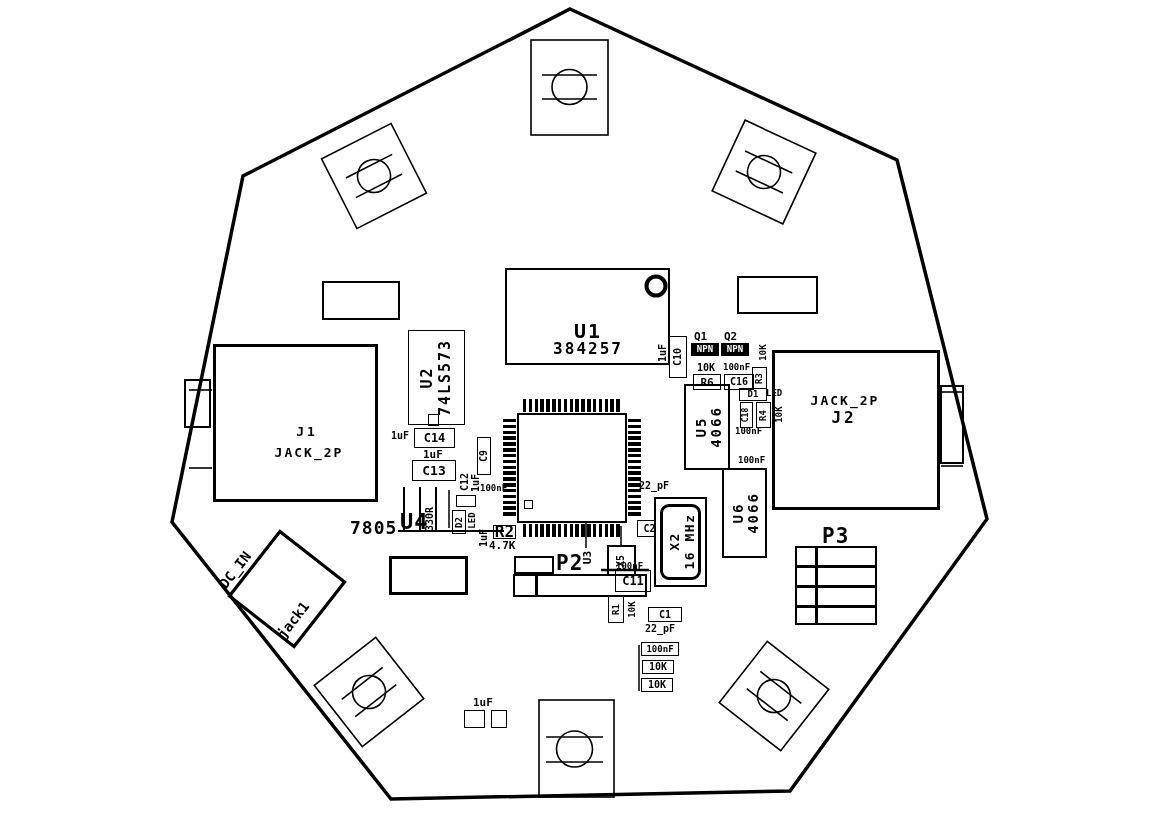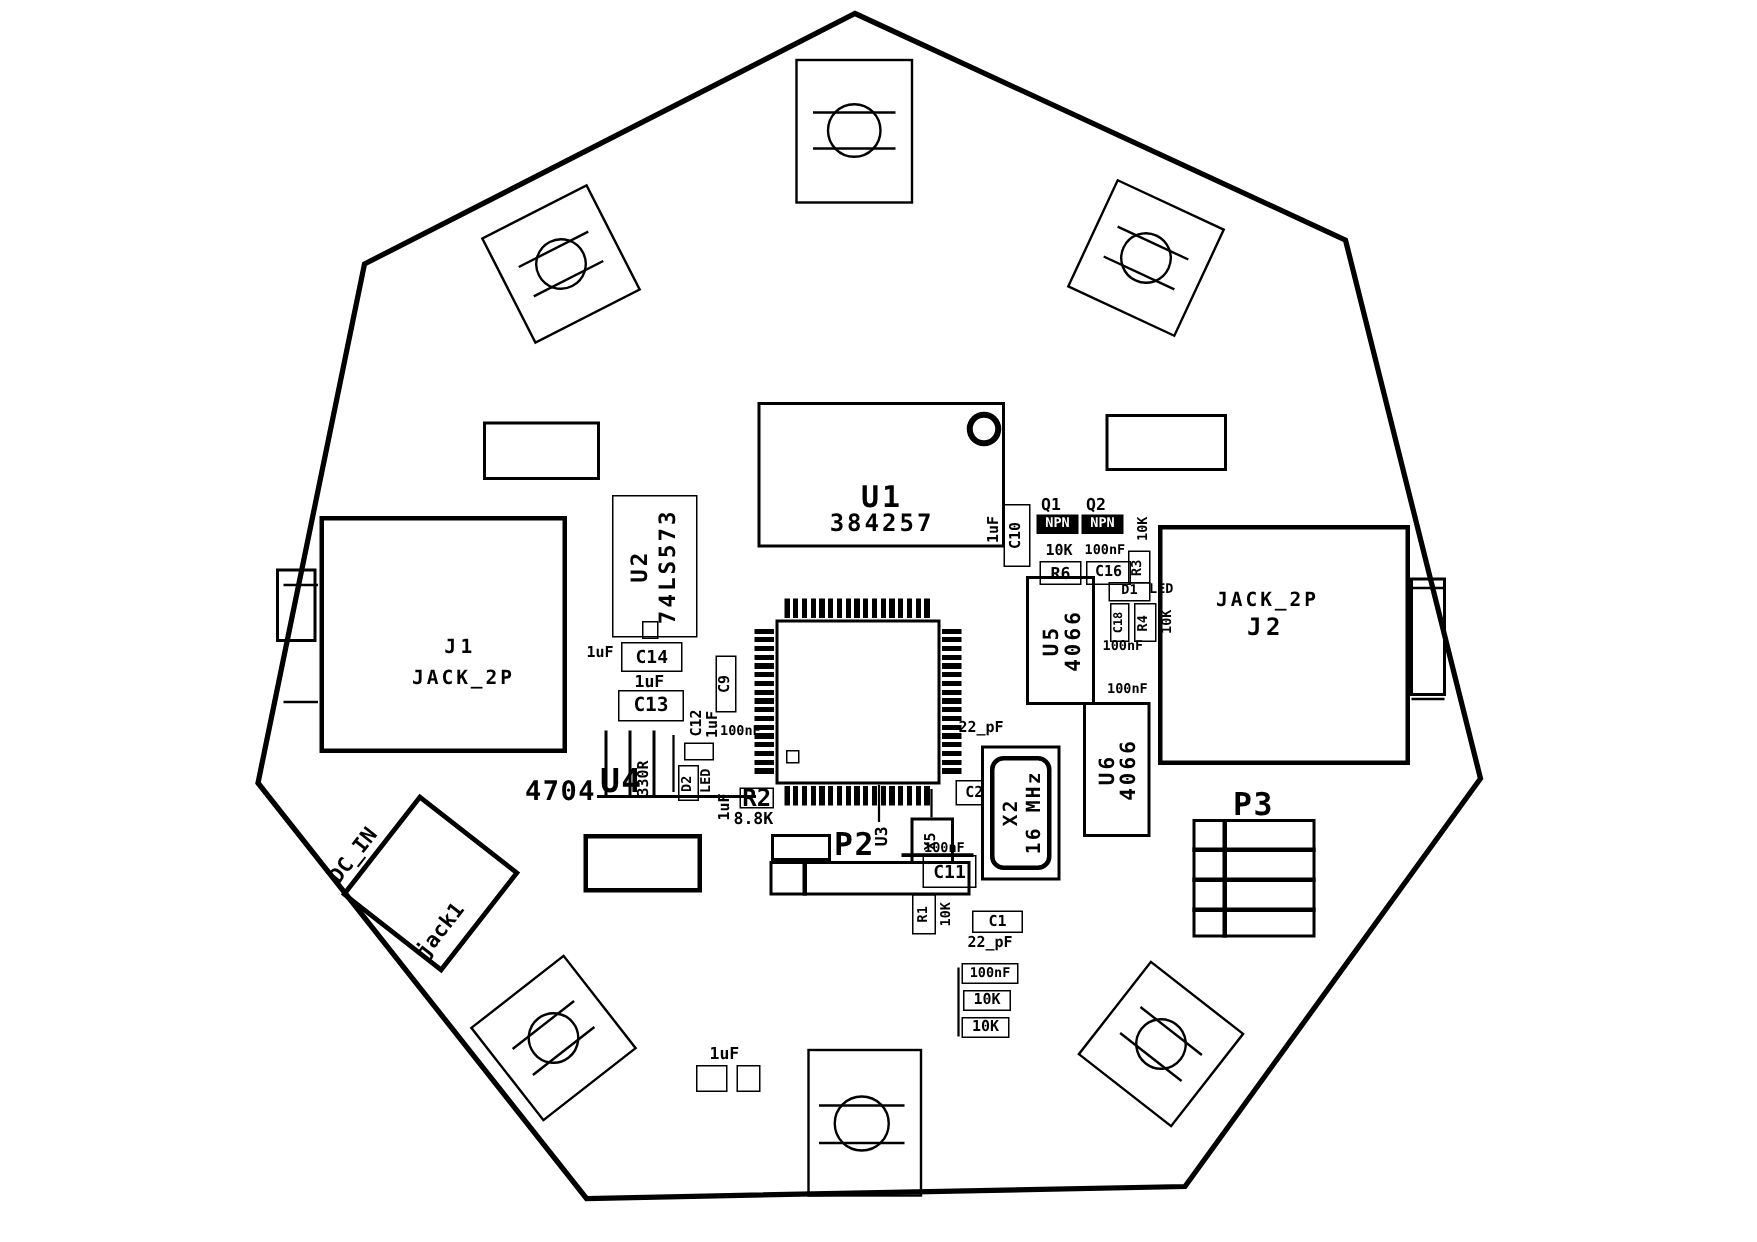--- a/index.html
+++ b/index.html
@@ -222,29 +222,29 @@
   <div class="bx thin" style="left:456px;top:495px;width:20px;height:12px"></div>
   <div class="bx thin" style="left:452px;top:510px;width:14px;height:24px">
       <span style="transform:rotate(-90deg);font-size:9px">D2</span>
     </div>
   <div class="cwrap" style="left:472px;top:520px">
       <span style="transform:rotate(-90deg);font-size:9px">LED</span>
     </div>
   <div class="cwrap" style="left:430px;top:519px">
       <span style="transform:rotate(-90deg);font-size:10px">330R</span>
     </div>
-  <div class="lbl" style="left:350px;top:519px;font-size:18px;letter-spacing:1px">4704</div>
+  <div class="lbl" style="left:350px;top:519px;font-size:18px;letter-spacing:1px">7805</div>
   <div class="lbl" style="left:400px;top:511px;font-size:22px;letter-spacing:1px">U4</div>
   <div class="cwrap" style="left:484px;top:538px">
       <span style="transform:rotate(-90deg);font-size:10px">1uF</span>
     </div>
   <div class="bx thin" style="left:493px;top:525px;width:23px;height:14px">
       <span style="font-size:16px">R2</span>
     </div>
-  <div class="lbl" style="left:489px;top:540px;font-size:11px">8.8K</div>
+  <div class="lbl" style="left:489px;top:540px;font-size:11px">4.7K</div>
 
   <div class="pins-h" style="left:523px;top:399px;width:99px;height:13px"></div>
   <div class="pins-h" style="left:523px;top:524px;width:99px;height:13px"></div>
   <div class="pins-v" style="left:503px;top:419px;width:13px;height:99px"></div>
   <div class="pins-v" style="left:628px;top:419px;width:13px;height:99px"></div>
   <div class="bx" style="left:517px;top:413px;width:110px;height:110px;background:#fff"></div>
   <div class="bx thin" style="left:524px;top:500px;width:9px;height:9px"></div>
 
   <div class="lbl" style="left:639px;top:481px;font-size:10px">22_pF</div>
   <div class="bx thin" style="left:637px;top:520px;width:25px;height:17px">

